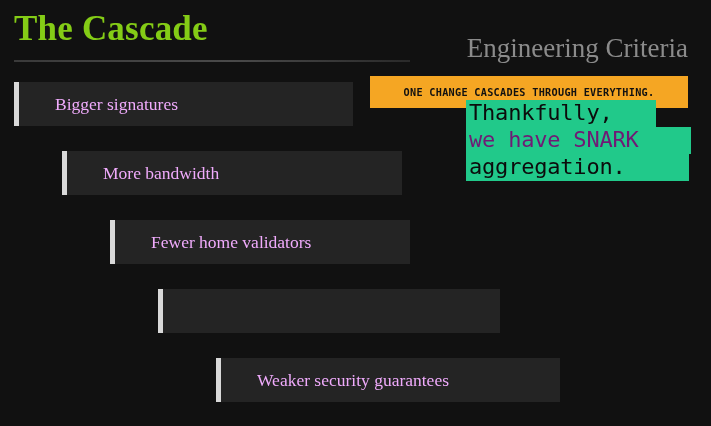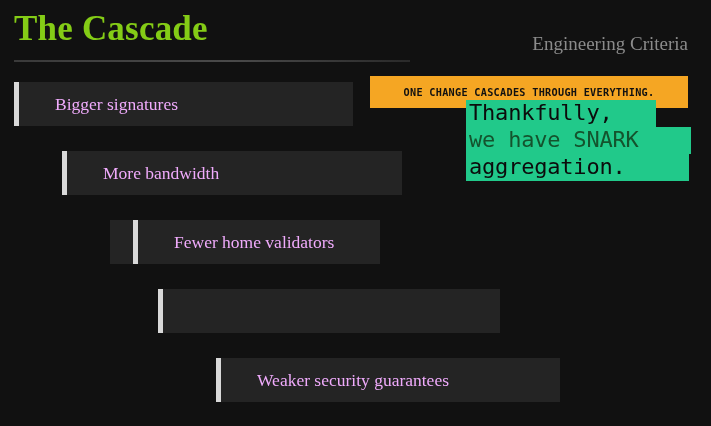--- a/index.html
+++ b/index.html
@@ -37,21 +37,21 @@
     height: 2px;
     background: linear-gradient(to right, #3a3a3a 0%, #4a4a4a 55%, #2a2a2a 100%);
   }
 
   
   #criteria-heading {
     position: absolute;
     right: 23px;
     top: 33px;
     font-family: "Liberation Serif", serif;
-    font-size: 19px;
+    font-size: 27px;
     font-weight: 400;
     color: #8b8b8b;
     white-space: nowrap;
     text-align: right;
   }
 
   
   #banner {
     position: absolute;
     left: 370px;
@@ -126,34 +126,34 @@
   <div id="title-rule"></div>
 
   <div id="criteria-heading">Engineering Criteria</div>
 
   <div id="banner">
     <span id="banner-text">ONE CHANGE CASCADES THROUGH EVERYTHING.</span>
   </div>
 
   <div id="callout">
       <span class="cline" style="background: rgb(33, 201, 138); color: rgb(12, 12, 12); width: 190px;">Thankfully,</span>
-      <span class="cline" style="background: rgb(33, 201, 138); color: #14532d; width: 225px;">we have SNARK</span>
+      <span class="cline" style="background: rgb(33, 201, 138); color: #701a75; width: 225px;">we have SNARK</span>
       <span class="cline" style="background: rgb(33, 201, 138); color: rgb(12, 12, 12); width: 223px;">aggregation.</span>
     </div>
 
   <div id="cascade-list">
       <div class="cascade-bar" style="left: 14px; top: 82px; width: 339px; background: rgb(36, 36, 36);">
         <div class="cascade-accent" style="background: rgb(217, 217, 217);"></div>
         <div class="cascade-label">Bigger signatures</div>
       </div>
       <div class="cascade-bar" style="left: 62px; top: 151px; width: 340px; background: rgb(36, 36, 36);">
         <div class="cascade-accent" style="background: rgb(217, 217, 217);"></div>
         <div class="cascade-label">More bandwidth</div>
       </div>
-      <div class="cascade-bar" style="left: 110px; top: 220px; width: 270px; background: rgb(36, 36, 36); padding-left: 23px;">
+      <div class="cascade-bar" style="left: 110px; top: 220px; width: 300px; background: rgb(36, 36, 36);">
         <div class="cascade-accent" style="background: rgb(217, 217, 217);"></div>
         <div class="cascade-label">Fewer home validators</div>
       </div>
       <div class="cascade-bar" style="left: 158px; top: 289px; width: 342px; background: rgb(36, 36, 36);">
         <div class="cascade-accent" style="background: rgb(217, 217, 217);"></div>
       </div>
       <div class="cascade-bar" style="left: 216px; top: 358px; width: 344px; background: rgb(36, 36, 36);">
         <div class="cascade-accent" style="background: rgb(217, 217, 217);"></div>
         <div class="cascade-label">Weaker security guarantees</div>
       </div>

